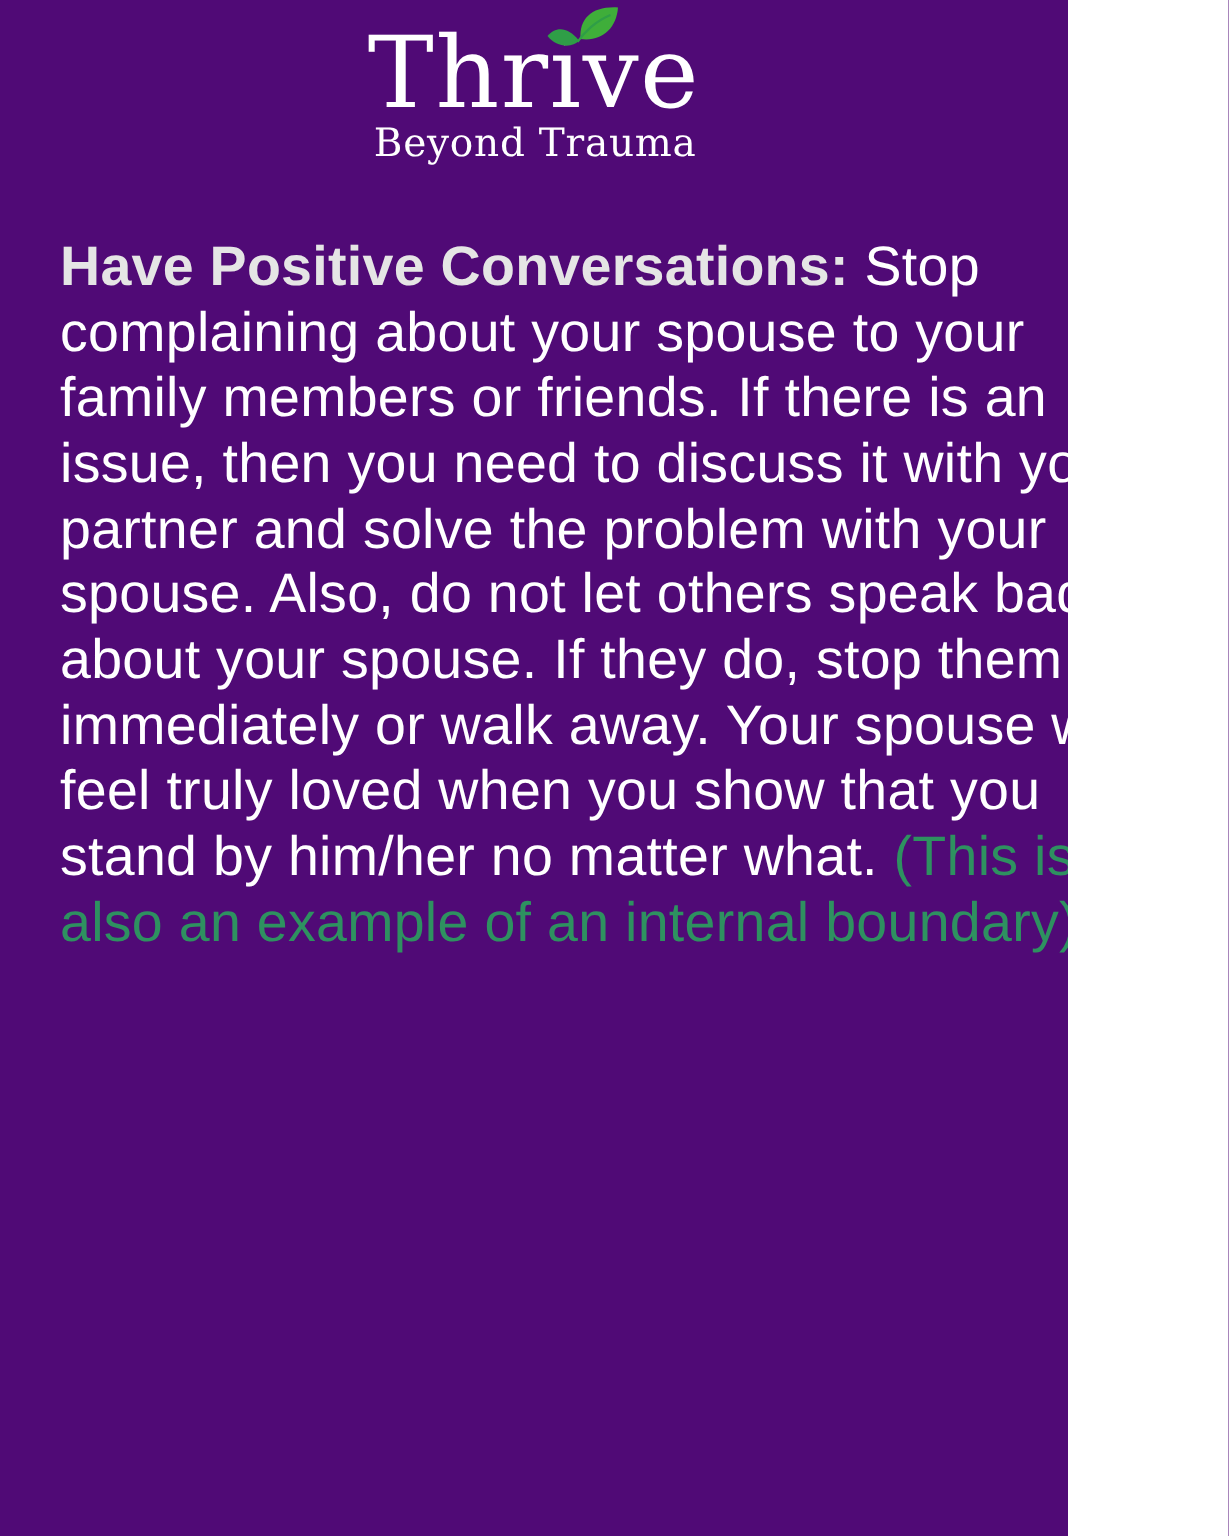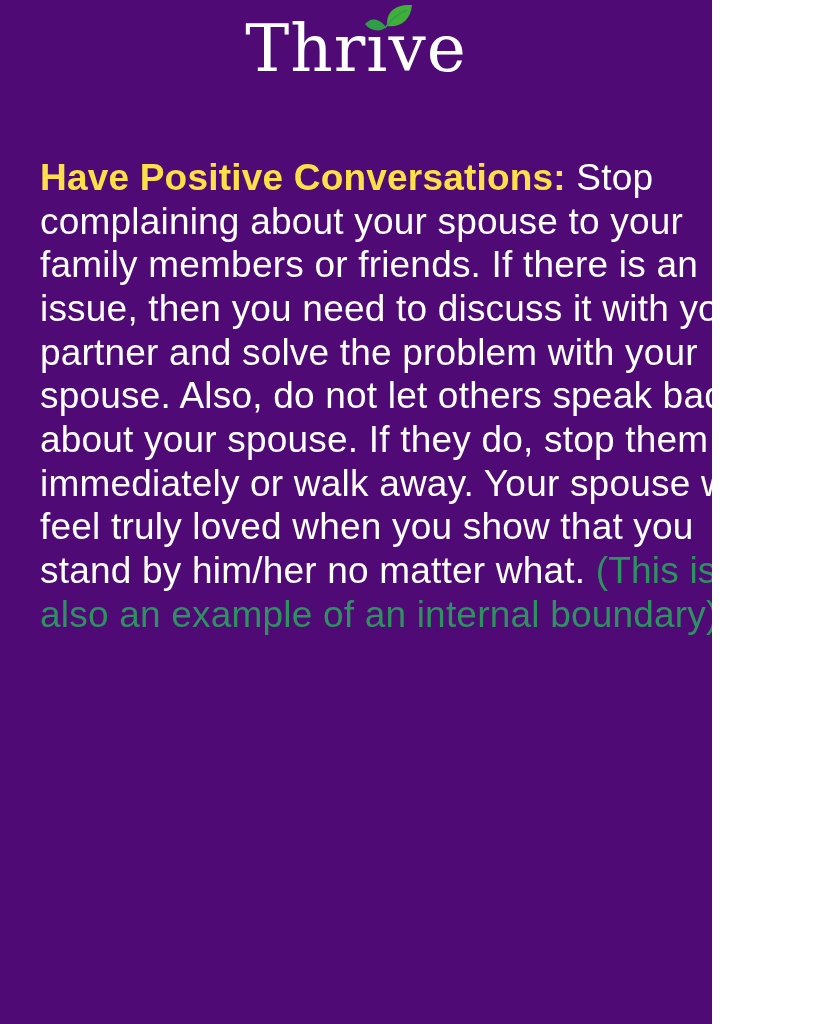--- a/index.html
+++ b/index.html
@@ -67,21 +67,21 @@
     left: 40px;
     width: 748px;
   }
   .content p {
     font-size: 37px;
     line-height: 1.18;
     letter-spacing: 0.2px;
     color: #ffffff;
   }
   .heading {
-    color: #fde047;
+    color: #e5e5e5;
     font-weight: 700;
   }
   .body-text { color: #ffffff; }
   .note-text { color: #2e9160; }
 </style>
 </head>
 <body>
 
 <div class="poster">
 
@@ -90,20 +90,21 @@
       <div class="brand-row">
         <span class="leaf">
           <svg viewBox="0 0 52 38" xmlns="http://www.w3.org/2000/svg">
             <path d="M24 24 C23 10 32 2 49 3 C48 17 38 26 24 24 Z" fill="#3fae3a"></path>
             <path d="M23 25 C15 15 7 16 2 22 C8 30 19 30 23 25 Z" fill="#2f9e47"></path>
             <path d="M22 26 C26 20 34 12 44 8" stroke="#2f9e47" stroke-width="1.5" fill="none"></path>
           </svg>
         </span>
         <h1 class="brand">Thrive</h1>
       </div>
+      <div class="tagline first">Beyond Trauma</div>
     </div>
   </header>
 
   <main class="content">
     <p><span class="heading">Have Positive Conversations:</span><span class="body-text"> Stop complaining about your spouse to your family members or friends. If there is an issue, then you need to discuss it with your partner and solve the problem with your spouse. Also, do not let others speak badly about your spouse. If they do, stop them immediately or walk away. Your spouse will feel truly loved when you show that you stand by him/her no matter what. </span><span class="note-text">(This is also an example of an internal boundary)</span></p>
   </main>
 
 </div>
 
 </body></html>

